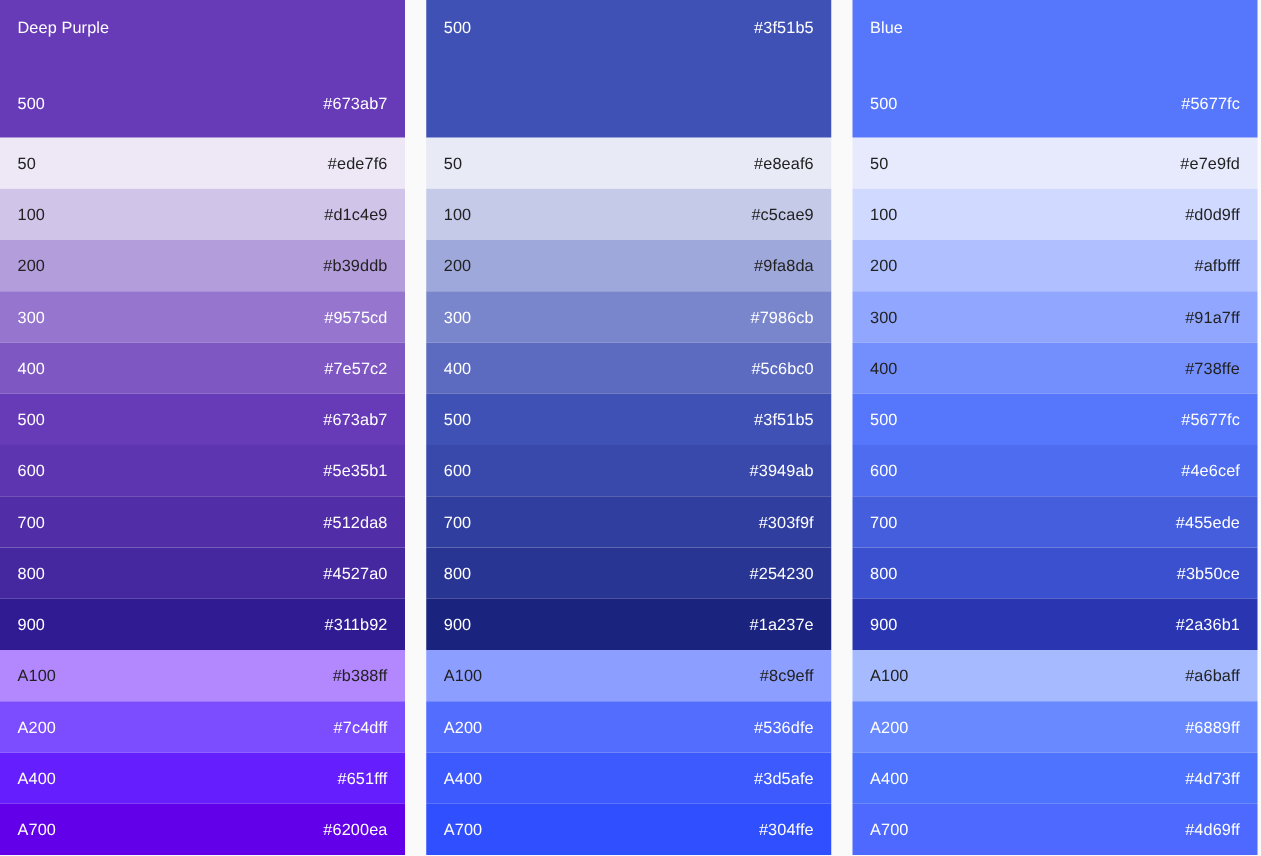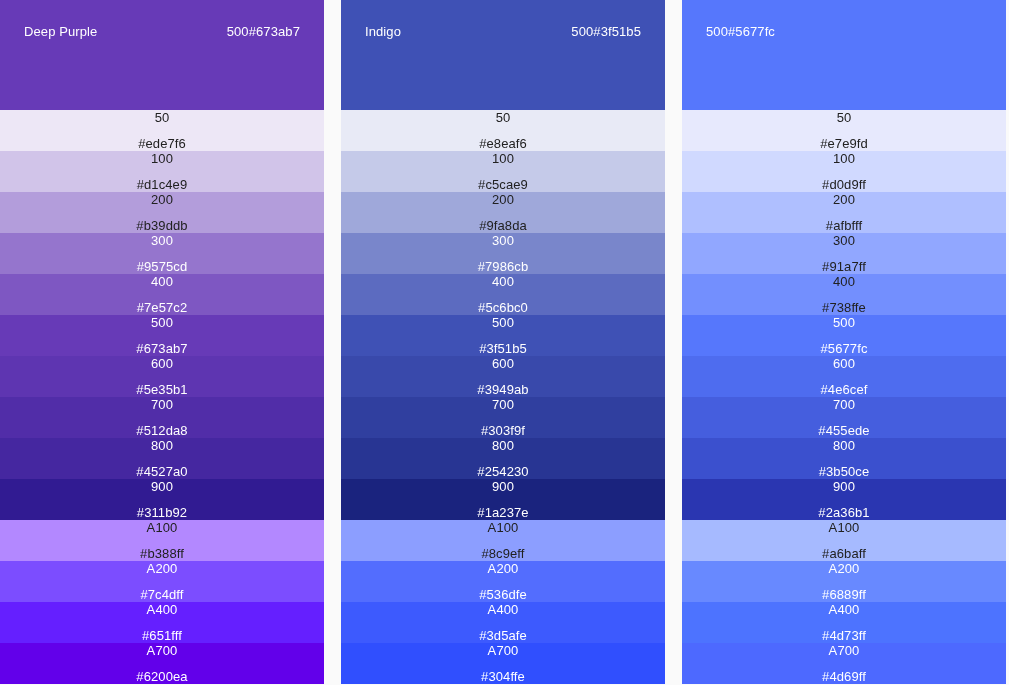--- a/index.html
+++ b/index.html
@@ -30,23 +30,23 @@
     width: 324px;
     flex: 0 0 324px;
     display: flex;
     flex-direction: column;
   }
 
   
   .palette-header {
     height: 110px;
     position: relative;
-    padding: 24px;
-    display: flex;
-    flex-direction: row;
+    padding: 14px;
+    display: flex;
+    flex-direction: column;
     justify-content: space-between;
   }
 
   .family-name {
     font-size: 13px;
     line-height: 15px;
     letter-spacing: 0.1px;
     display: block;
   }
 
@@ -61,23 +61,23 @@
   .header-tone,
   .header-hex {
     font-size: 13px;
     line-height: 15px;
     letter-spacing: 0.1px;
   }
 
   .swatch-row {
     height: 41px;
     flex: 0 0 41px;
-    padding: 0 28px;
-    display: flex;
-    flex-direction: column;
+    padding: 0 14px;
+    display: flex;
+    flex-direction: row;
     align-items: center;
     justify-content: space-between;
   }
 
   .swatch-tone,
   .swatch-hex {
     font-size: 13px;
     line-height: 15px;
     letter-spacing: 0.1px;
     white-space: nowrap;
@@ -150,21 +150,20 @@
         <span class="swatch-tone on-dark">A400</span>
         <span class="swatch-hex on-dark">#651fff</span>
       </div>
       <div class="swatch-row" style="background: rgb(98, 0, 234);">
         <span class="swatch-tone on-dark">A700</span>
         <span class="swatch-hex on-dark">#6200ea</span>
       </div>
     </div>
     <div class="palette-column">
       <div class="palette-header" style="background: rgb(63, 81, 181);">
-        <span class="family-name on-dark">Indigo</span>
         <div class="header-readout">
           <span class="header-tone on-dark">500</span>
           <span class="header-hex on-dark">#3f51b5</span>
         </div>
       </div>
       <div class="swatch-row" style="background: rgb(232, 234, 246);">
         <span class="swatch-tone on-light">50</span>
         <span class="swatch-hex on-light">#e8eaf6</span>
       </div>
       <div class="swatch-row" style="background: rgb(197, 202, 233);">
@@ -215,20 +214,21 @@
         <span class="swatch-tone on-dark">A400</span>
         <span class="swatch-hex on-dark">#3d5afe</span>
       </div>
       <div class="swatch-row" style="background: rgb(48, 79, 254);">
         <span class="swatch-tone on-dark">A700</span>
         <span class="swatch-hex on-dark">#304ffe</span>
       </div>
     </div>
     <div class="palette-column">
       <div class="palette-header" style="background: rgb(86, 119, 252);">
+        <span class="family-name on-dark">Blue</span>
         <div class="header-readout">
           <span class="header-tone on-dark">500</span>
           <span class="header-hex on-dark">#5677fc</span>
         </div>
       </div>
       <div class="swatch-row" style="background: rgb(231, 233, 253);">
         <span class="swatch-tone on-light">50</span>
         <span class="swatch-hex on-light">#e7e9fd</span>
       </div>
       <div class="swatch-row" style="background: rgb(208, 217, 255);">

